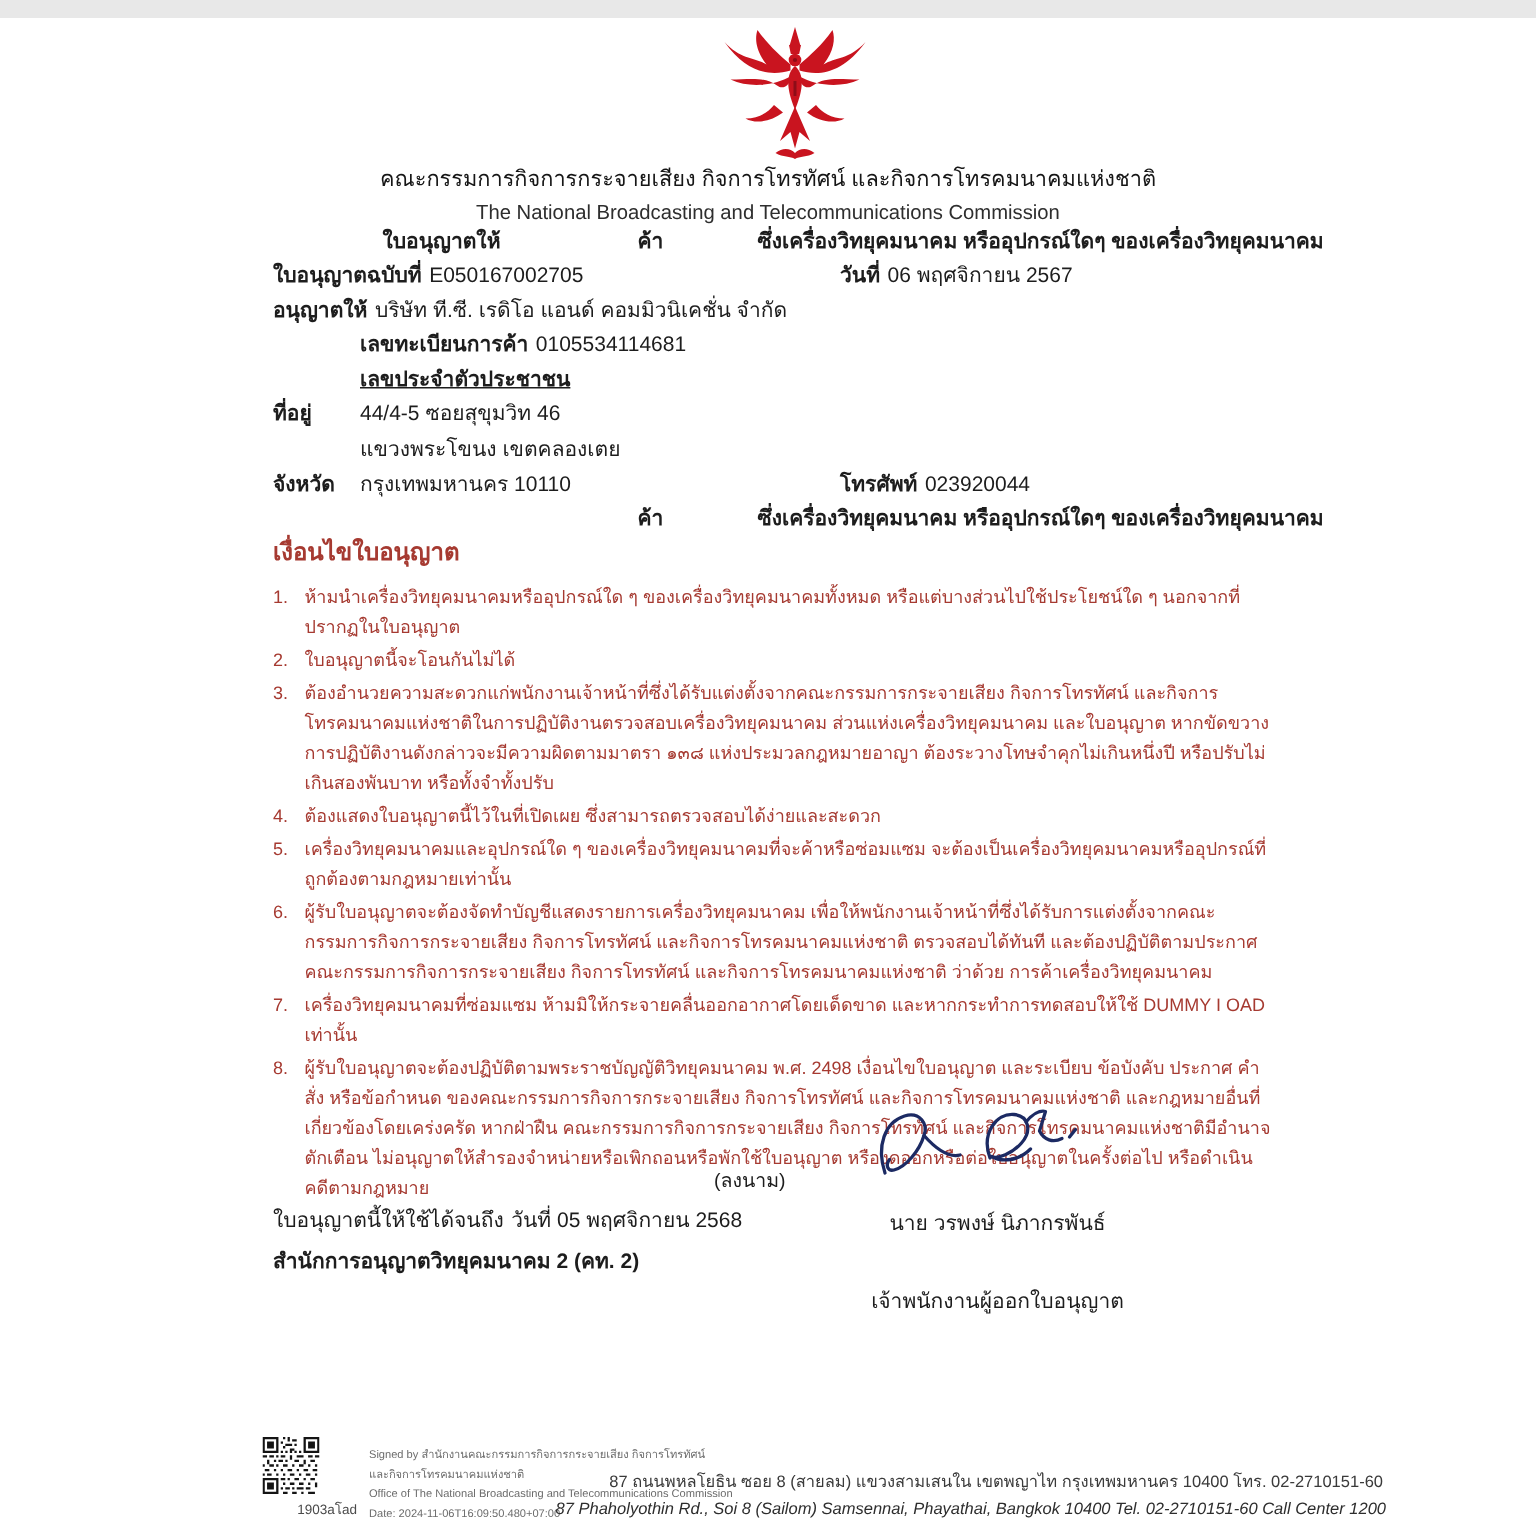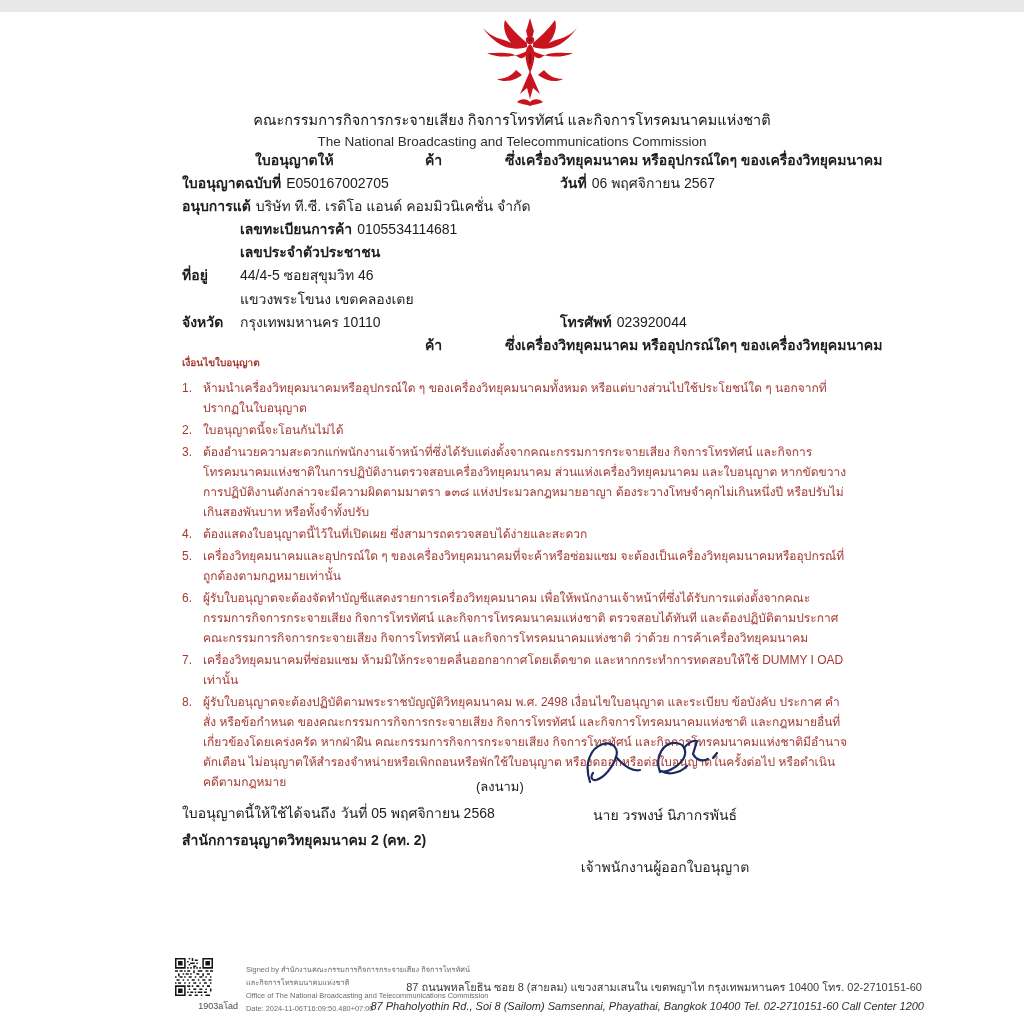--- a/index.html
+++ b/index.html
@@ -5,21 +5,21 @@
   html,body{margin:0;padding:0;background:#e8e8e8;}
   .page{position:relative;width:1024px;height:1024px;background:#ffffff;margin:12px auto;
         font-family:"Liberation Sans","DejaVu Sans",sans-serif;color:#1d1d1d;overflow:hidden;}
   .t{position:absolute;white-space:nowrap;font-size:14px;line-height:18px;}
   .b{font-weight:bold;}
   .center{left:0;width:1024px;text-align:center;}
   .title-th{font-size:14.5px;color:#161616;}
   .title-en{font-size:13.5px;color:#2e2e2e;}
   .lbl{font-weight:bold;margin-right:5px;}
   .conds{position:absolute;left:182px;top:343px;width:666px;color:#a63a31;}
-  .conds .hd{font-weight:bold;font-size:10px;margin-bottom:8px;}
+  .conds .hd{font-weight:bold;font-size:16px;margin-bottom:8px;}
   .cond-item{display:flex;font-size:12px;line-height:20px;margin-bottom:2px;}
   .cond-num{flex:0 0 21px;}
   .cond-text{flex:1;white-space:normal;}
   .sig-col{position:absolute;left:500px;width:330px;text-align:center;font-size:14px;white-space:nowrap;}
   .fsmall{position:absolute;left:246px;white-space:nowrap;font-size:7.4px;line-height:11px;color:#6b6b6b;}
   .addr{position:absolute;white-space:nowrap;font-size:11px;text-align:left;}
   svg{position:absolute;display:block;}
 </style>
 </head>
 <body>
@@ -55,28 +55,28 @@
   <span class="t b" style="left:505px;top:139px;">ซึ่งเครื่องวิทยุคมนาคม หรืออุปกรณ์ใดๆ ของเครื่องวิทยุคมนาคม</span>
 
   <span class="t" style="left:182px;top:162px;">
     <span class="lbl">ใบอนุญาตฉบับที่</span><span>E050167002705</span>
   </span>
   <span class="t" style="left:560px;top:162px;">
     <span class="lbl">วันที่</span><span>06 พฤศจิกายน 2567</span>
   </span>
 
   <span class="t" style="left:182px;top:185px;">
-    <span class="lbl">อนุบการแต้</span><span>บริษัท ที.ซี. เรดิโอ แอนด์ คอมมิวนิเคชั่น จำกัด</span>
+    <span class="lbl">อนุญาตให้</span><span>บริษัท ที.ซี. เรดิโอ แอนด์ คอมมิวนิเคชั่น จำกัด</span>
   </span>
 
   <span class="t" style="left:240px;top:208px;">
     <span class="lbl">เลขทะเบียนการค้า</span><span>0105534114681</span>
   </span>
 
-  <span class="t b" style="left:240px;top:231px;">เลขประจำตัวประชาชน</span>
+  <span class="t b" style="left:240px;top:231px;text-decoration:underline;">เลขประจำตัวประชาชน</span>
 
   <span class="t b" style="left:182px;top:254px;">ที่อยู่</span>
   <span class="t" style="left:240px;top:254px;">44/4-5  ซอยสุขุมวิท 46</span>
   <span class="t" style="left:240px;top:278px;">แขวงพระโขนง เขตคลองเตย</span>
 
   <span class="t b" style="left:182px;top:301px;">จังหวัด</span>
   <span class="t" style="left:240px;top:301px;">กรุงเทพมหานคร 10110</span>
   <span class="t" style="left:560px;top:301px;">
     <span class="lbl">โทรศัพท์</span><span>023920044</span>
   </span>

